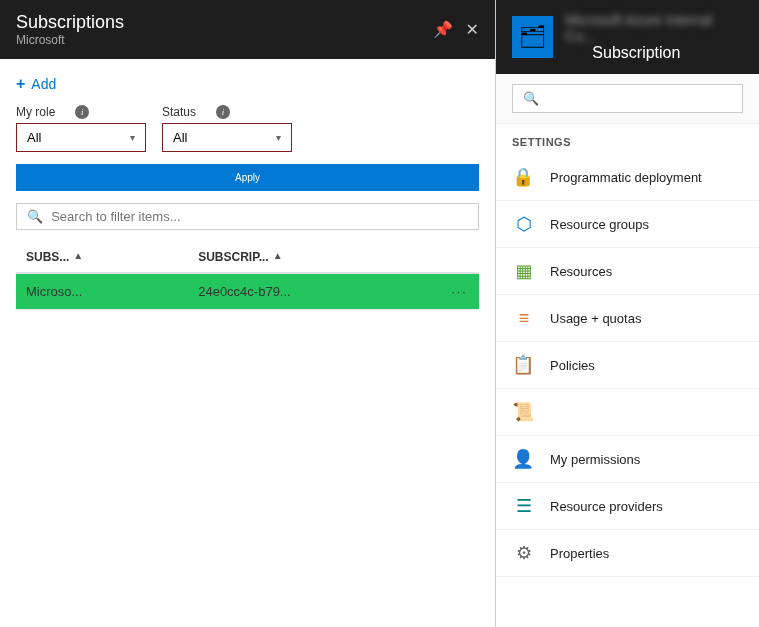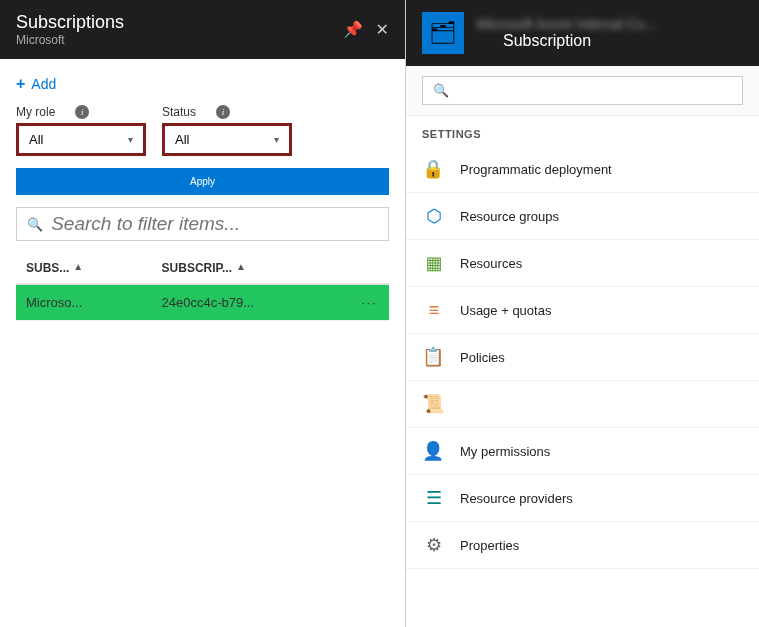--- a/index.html
+++ b/index.html
@@ -16,21 +16,21 @@
 
     .app-container {
       display: flex;
       width: 759px;
       height: 627px;
       overflow: hidden;
     }
 
     
     .left-panel {
-      width: 406px;
+      width: 496px;
       background: #fff;
       border-right: 1px solid #ccc;
       display: flex;
       flex-direction: column;
       flex-shrink: 0;
     }
 
     .left-header {
       background: #1e1e1e;
       color: #fff;
@@ -120,21 +120,21 @@
       justify-content: center;
       font-style: italic;
       font-family: serif;
       cursor: pointer;
     }
 
     .filter-select {
       display: flex;
       align-items: center;
       justify-content: space-between;
-      border: 3px solid #7f1d1d;
+      border: 1px solid #7f1d1d;
       padding: 6px 10px;
       width: 130px;
       background: #fff;
       cursor: pointer;
       font-size: 13px;
     }
 
     .filter-select-status {
       width: 130px;
     }
@@ -164,25 +164,24 @@
     }
 
     .search-icon-small {
       color: #888;
       font-size: 13px;
     }
 
     .search-input {
       border: none;
       outline: none;
-      font-size: 19px;
+      font-size: 13px;
       color: #0c4a6e;
       flex: 1;
       background: transparent;
-      font-style: italic;
     }
 
     
     .table-container {
       flex: 1;
       overflow: auto;
     }
 
     .data-table {
       width: 100%;

